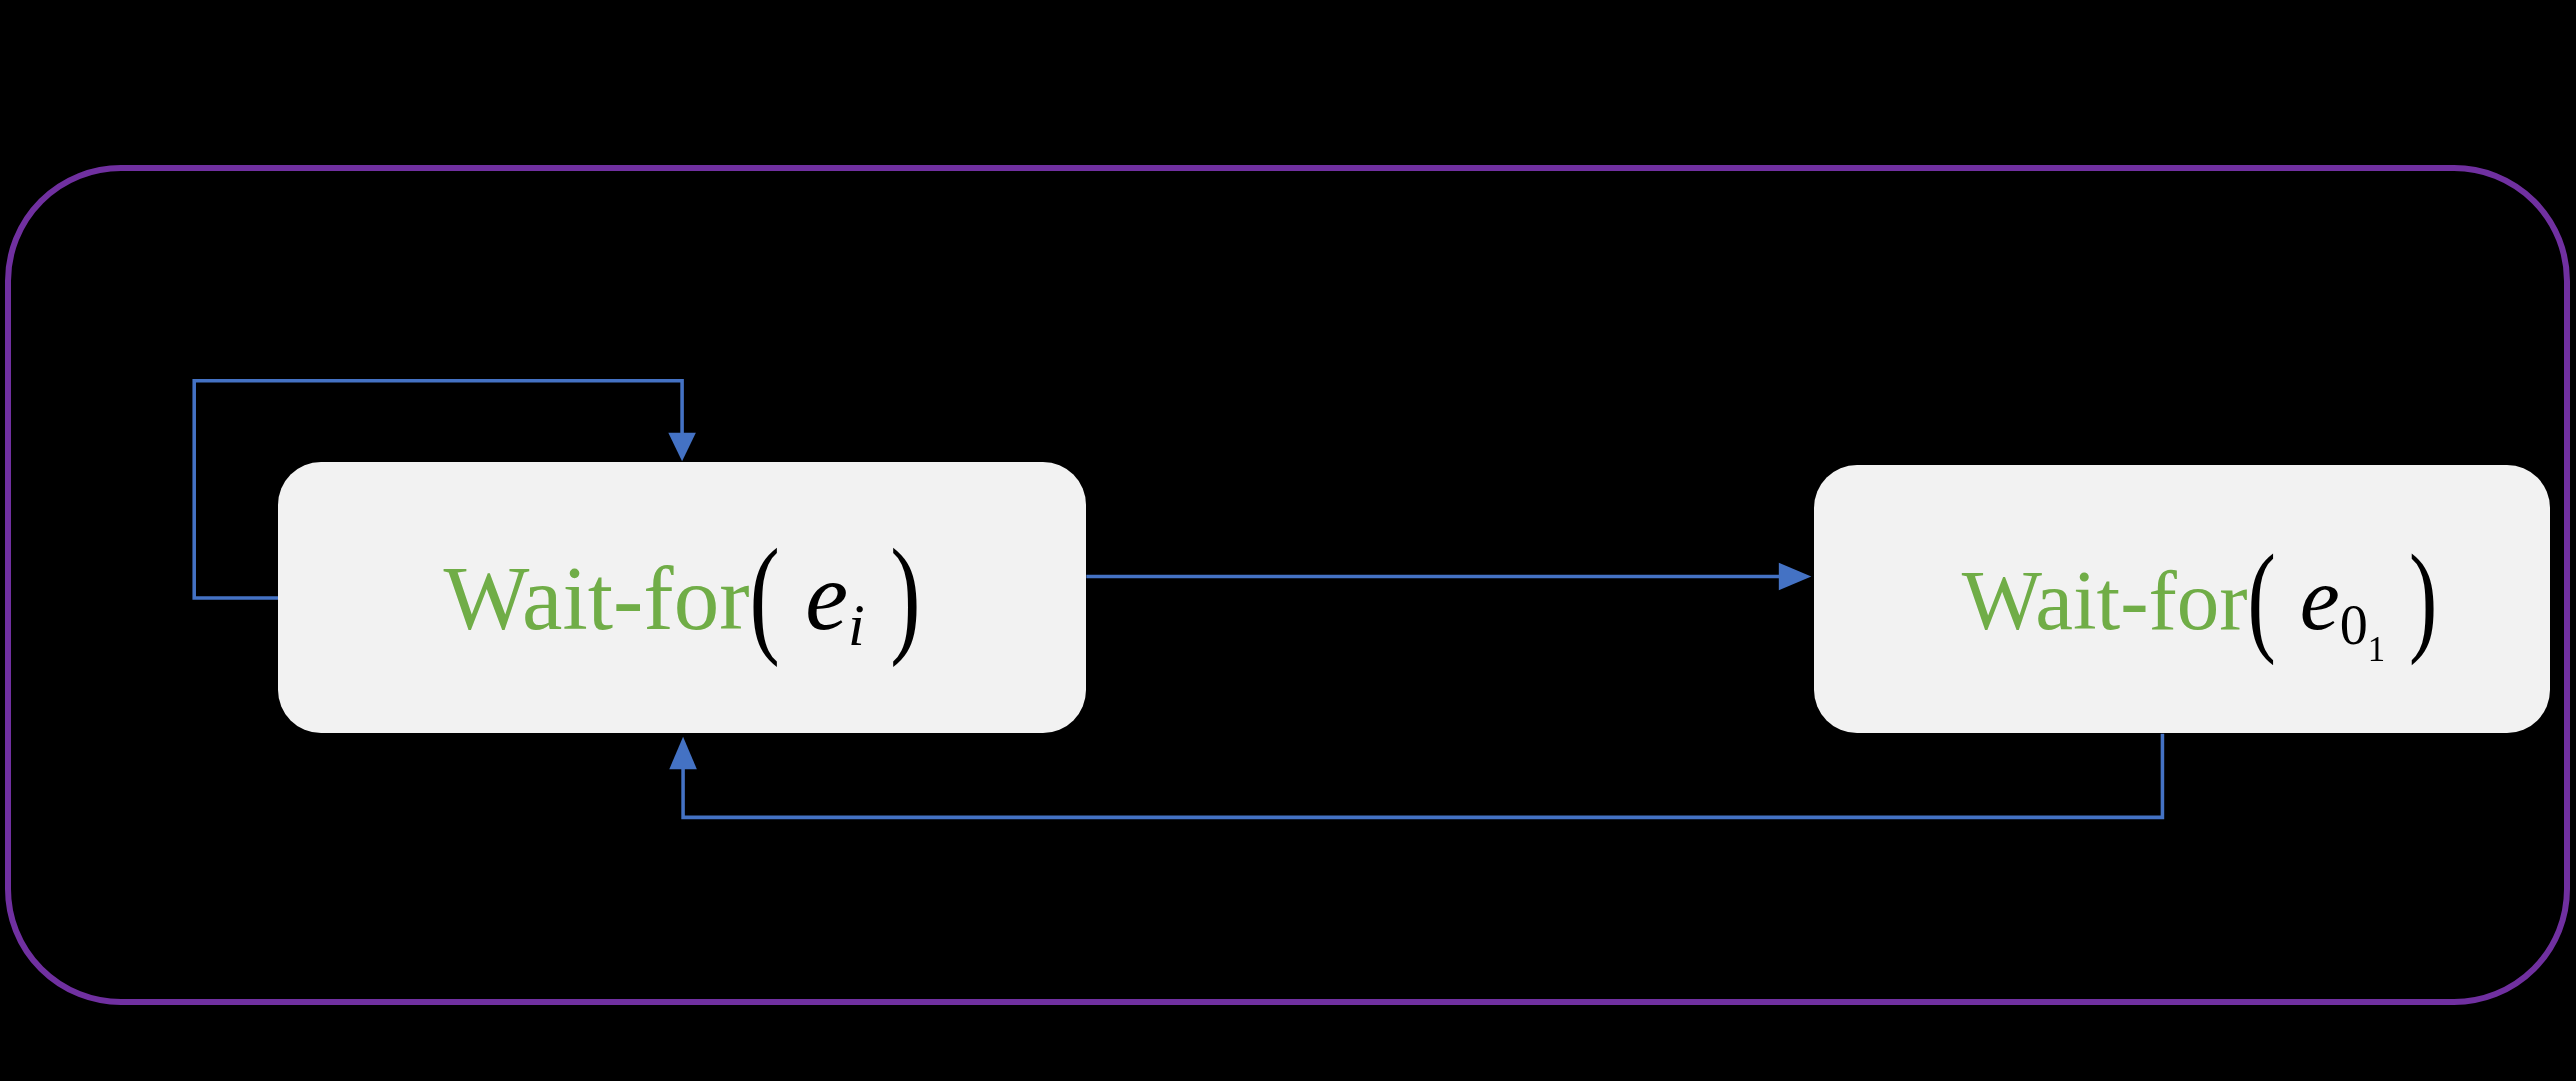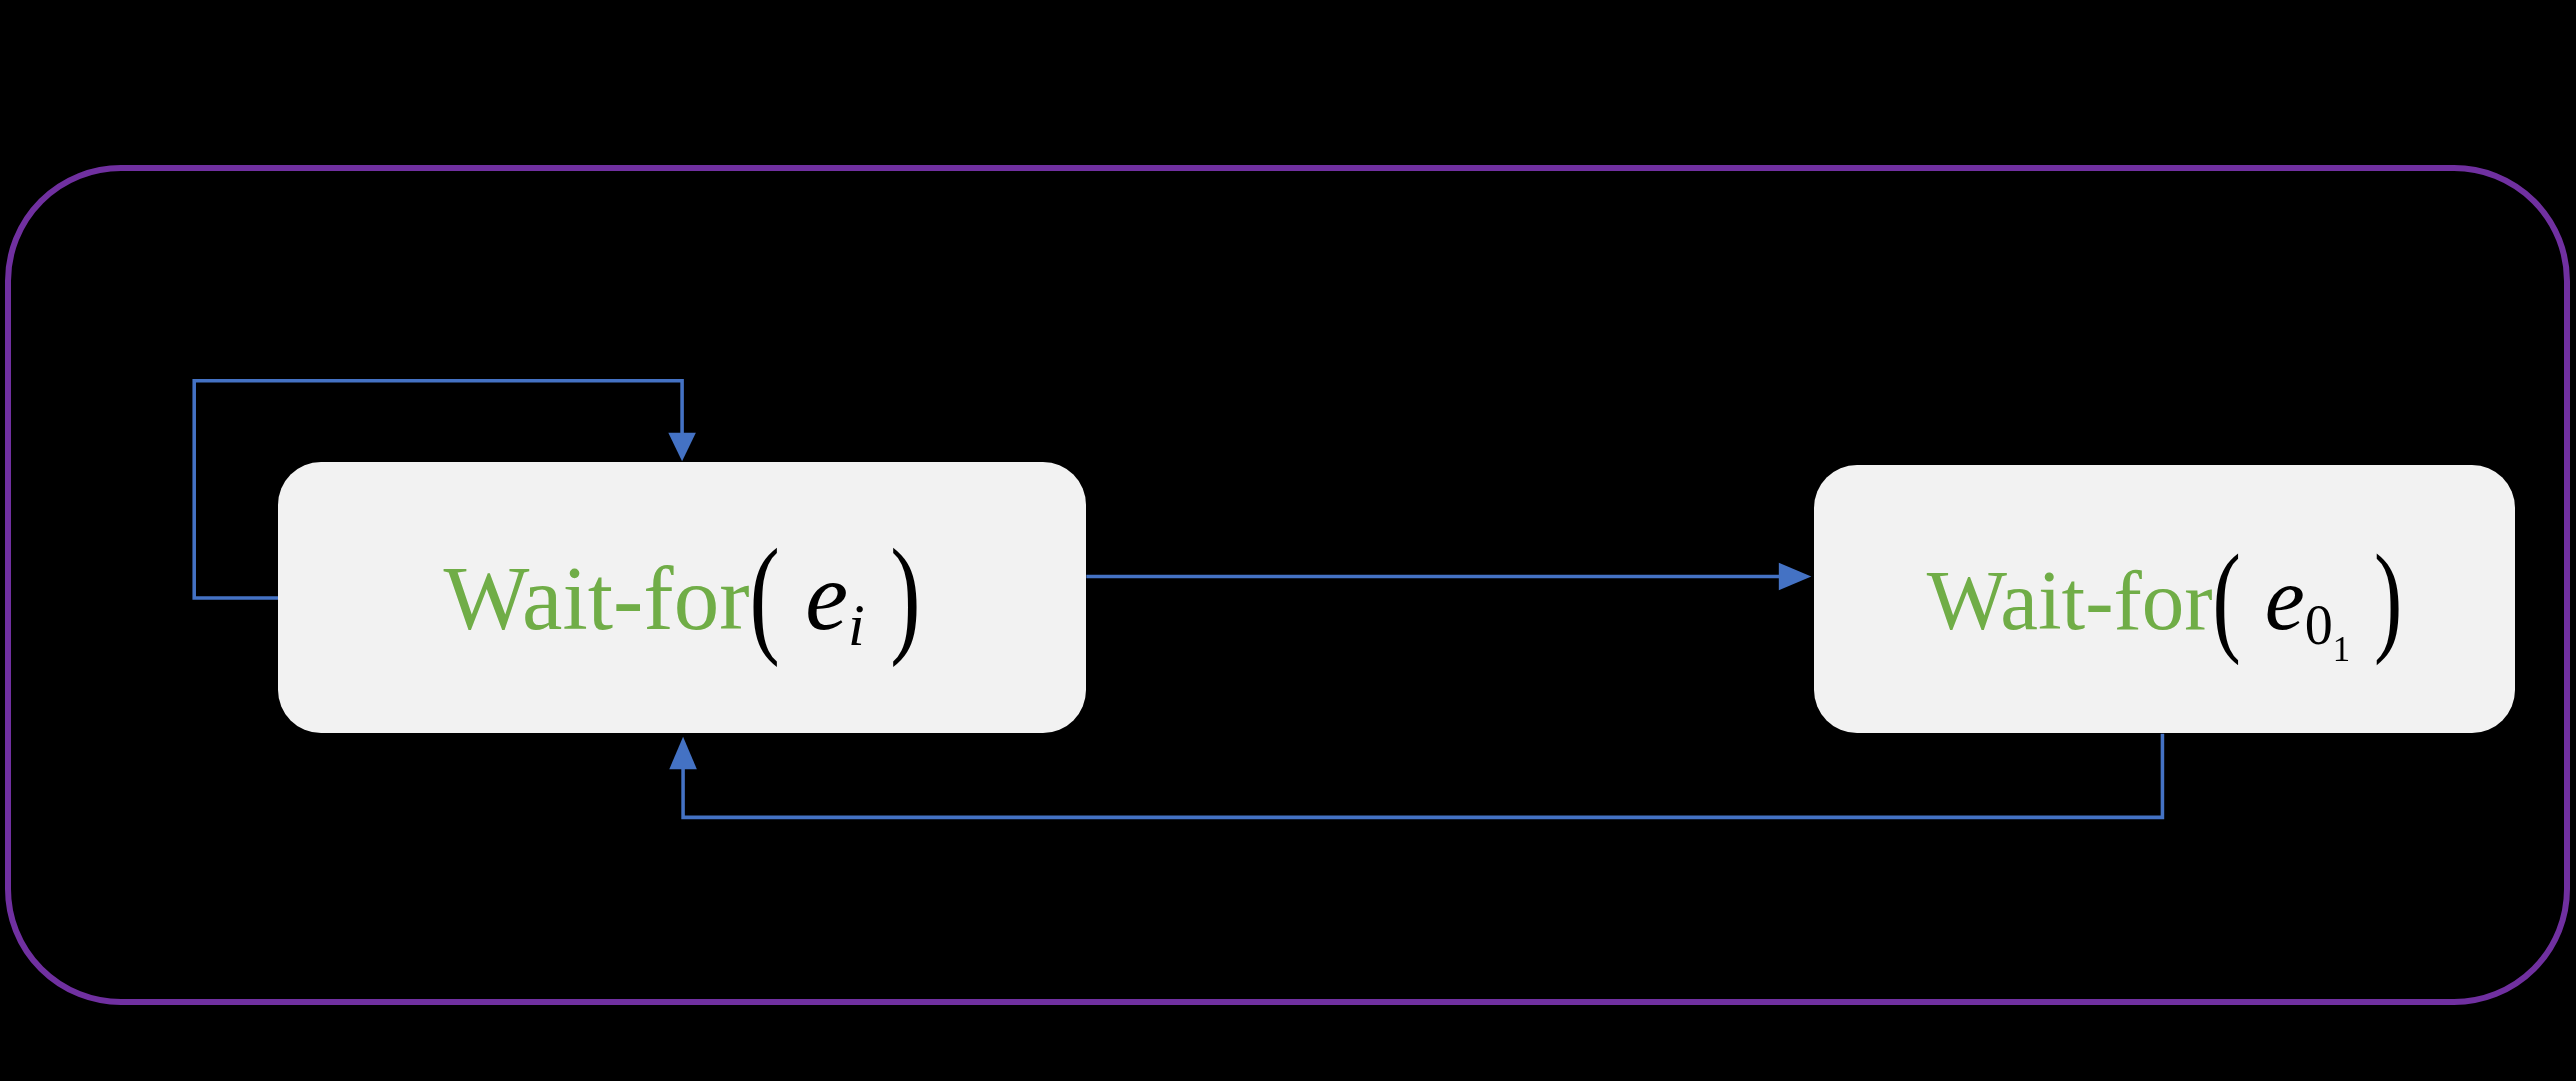--- a/index.html
+++ b/index.html
@@ -67,20 +67,21 @@
     font-size: 91px;
   }
   .state-box.right {
     left: 1814px;
     top: 465px;
     width: 701px;
     height: 268px;
     font-size: 85px;
     flex-direction: column;
     gap: 20px;
+    padding-left: 35px;
   }
   .formula {
     line-height: 1;
     white-space: nowrap;
   }
   .green { color: var(--green); }
   .red   { color: var(--red); }
   .paren {
     display: inline-block;
     transform: scaleY(1.45);

